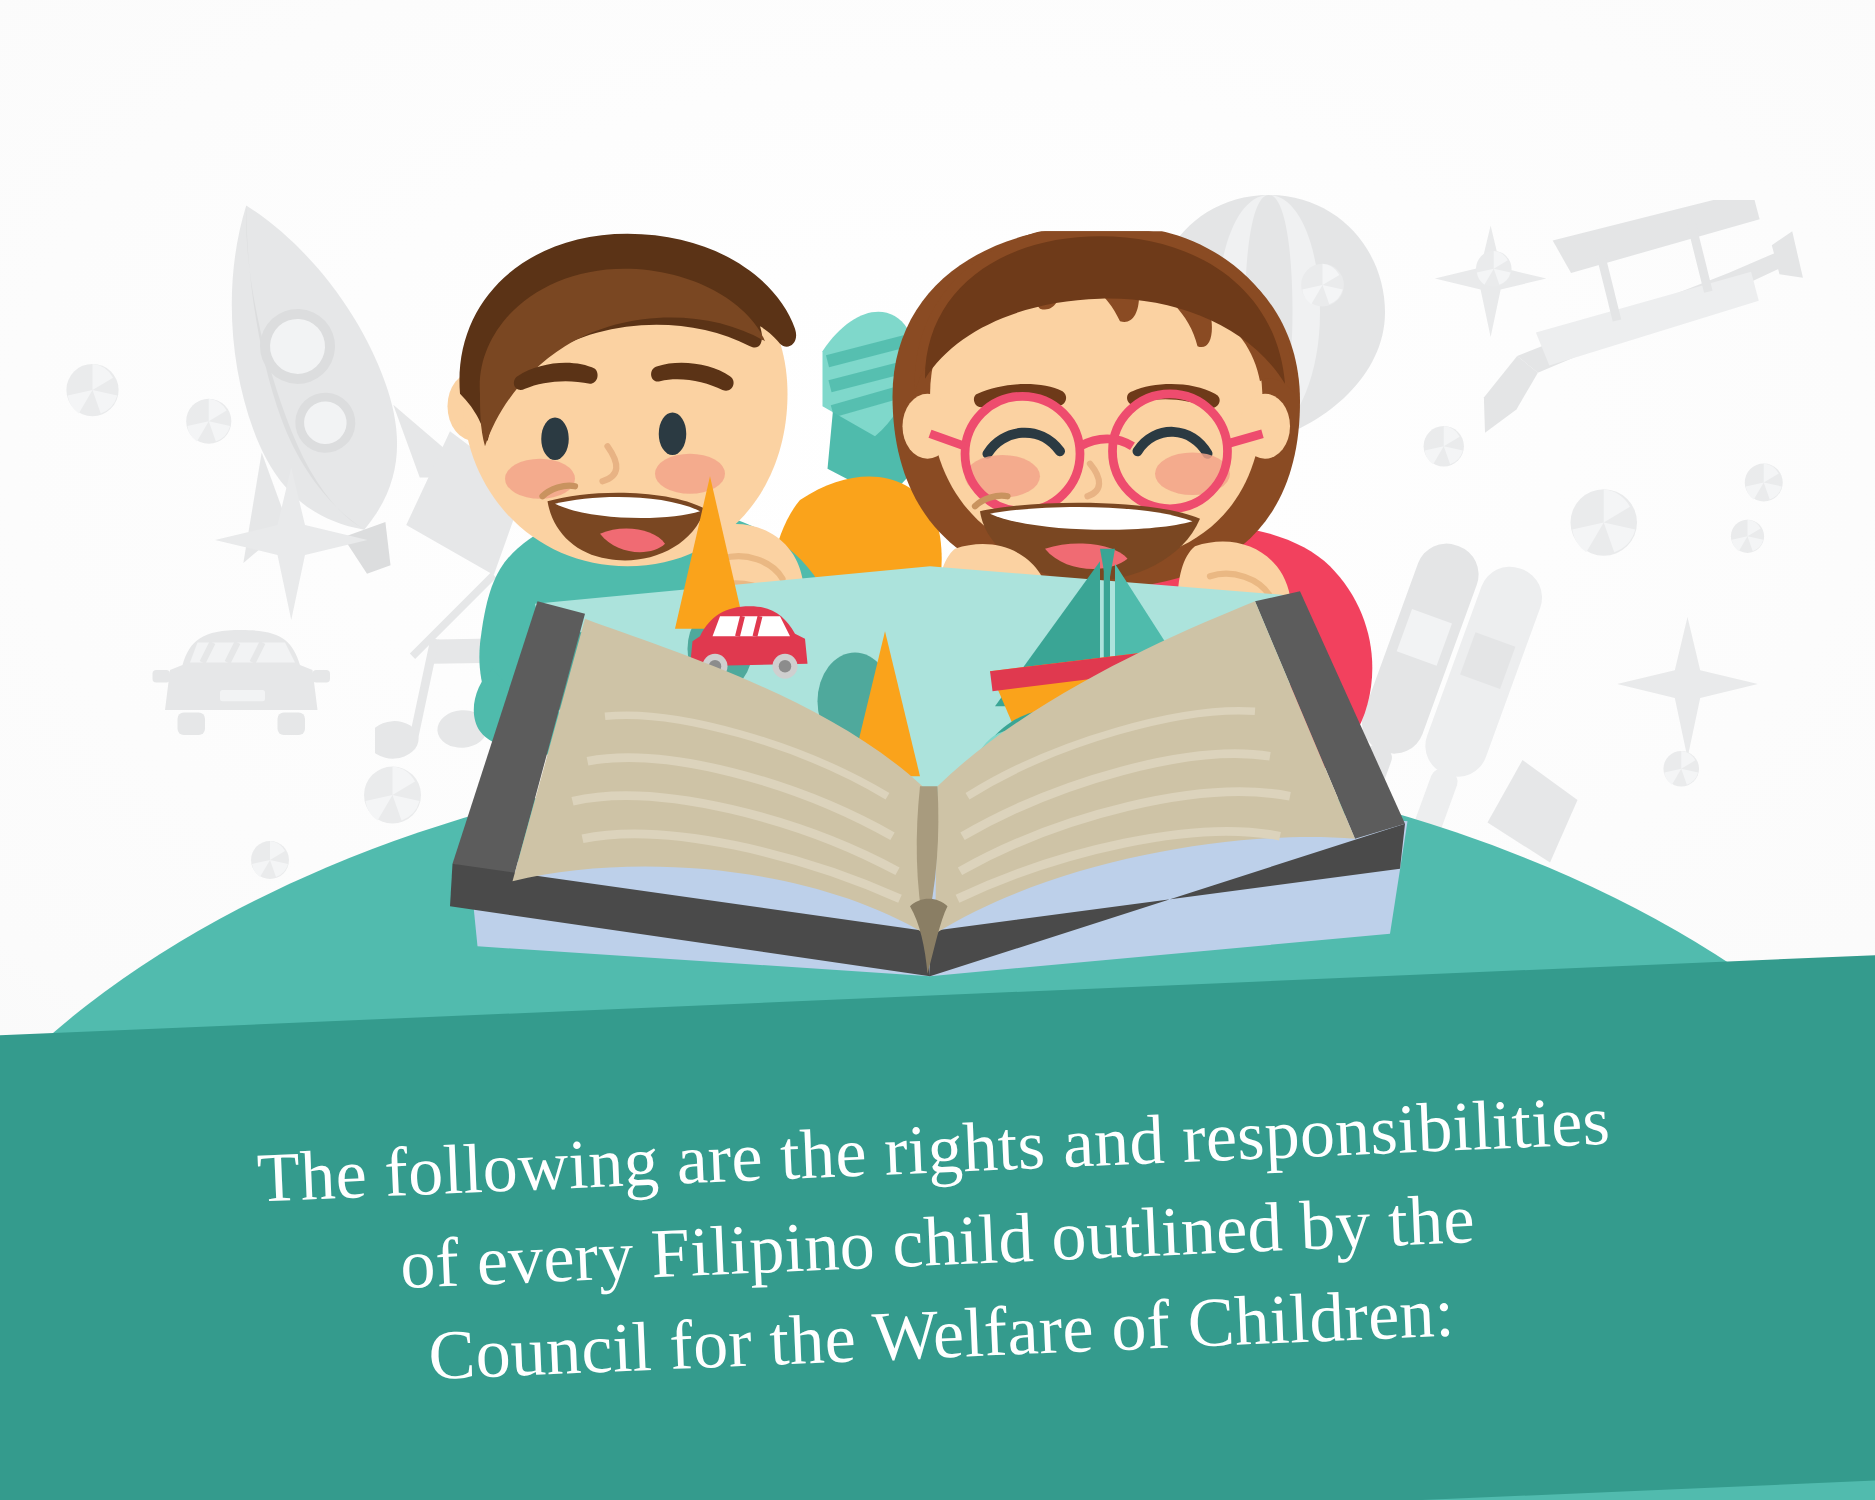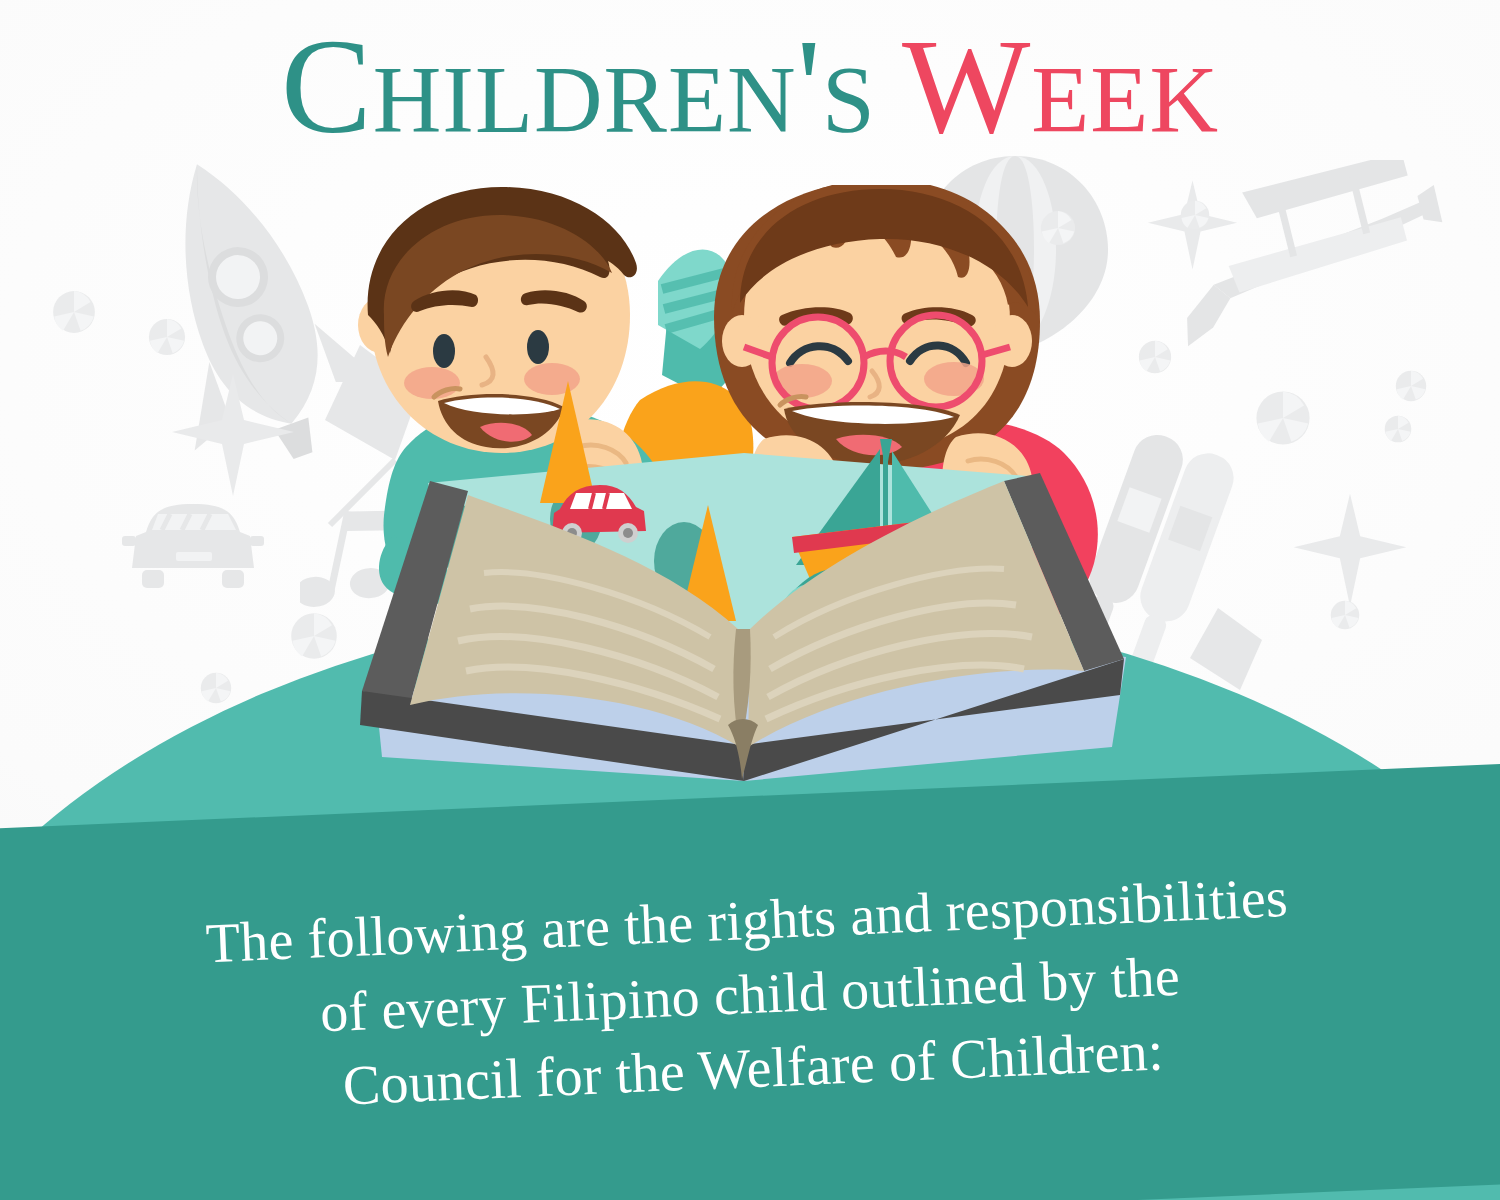--- a/index.html
+++ b/index.html
@@ -324,25 +324,20 @@
         </svg>
     </div>
 
     <div class="wm" style="left:1178px; top:600px;">
       <svg width="110" height="110" viewBox="0 0 110 110">
         <path fill="#E6E7E8" d="M40 8 L84 40 L62 90 L12 58 Z"></path>
       </svg>
     </div>
   </div>
 
-  <div id="title-wrap">
-    <div id="title">
-      <span class="t-teal">Children's</span><span class="sp"></span><span class="t-pink">Week</span>
-    </div>
-  </div>
 
   <div id="mound"></div>
 
   <div id="illustration">
     <svg viewBox="0 0 820 640" xmlns="http://www.w3.org/2000/svg">
 
       <g>
         <path d="M330 105 C368 78 402 92 408 126 C414 162 392 196 368 214 L322 190 Z" fill="#4FBBAC"></path>
         <path d="M318 96 C342 60 372 56 386 78 C400 100 388 140 360 164 L318 140 Z" fill="#7FD8CB"></path>
         <path d="M322 104 L384 88 M324 124 L386 108 M326 144 L382 128" stroke="#4FBBAC" stroke-width="10" fill="none" opacity="0.85"></path>

